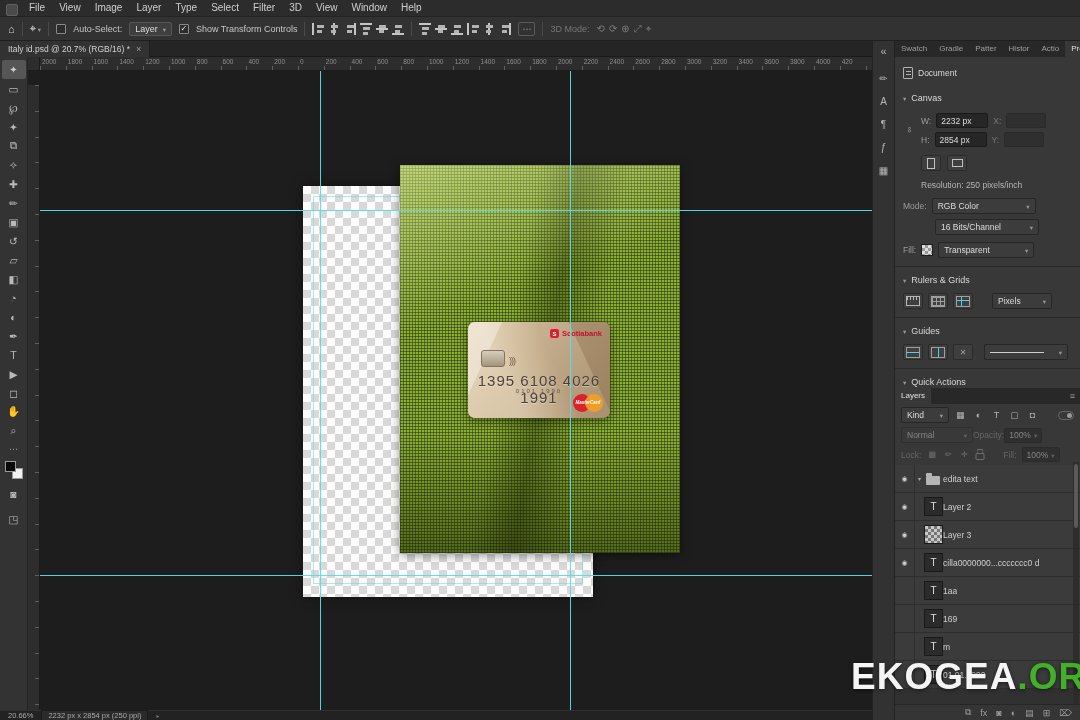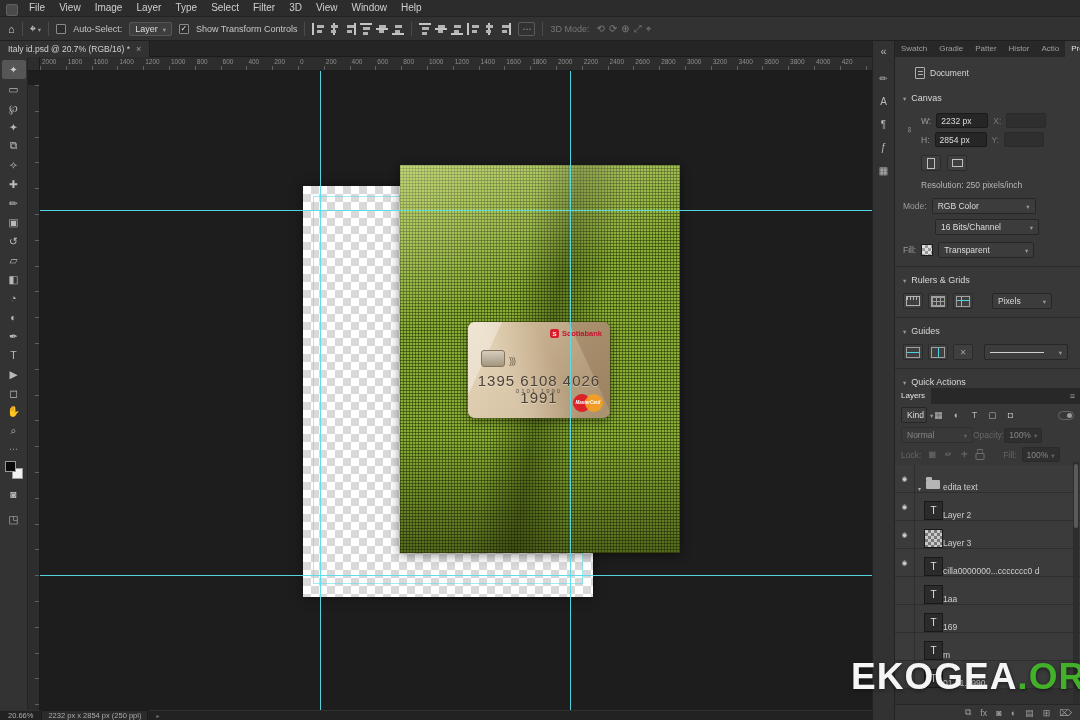--- a/index.html
+++ b/index.html
@@ -133,21 +133,21 @@
 
 
 .layersregion{position:absolute;top:347px;left:0;right:0;bottom:0;display:flex;flex-direction:column;background:#383838}
 .fico{width:15px;height:14px;display:flex;align-items:center;justify-content:center;font-size:9px;color:#b5b5b5;position:relative;flex:none}
 .fico.sm{width:12px;font-size:8px}
 .fico[data-name="lock-all-icon"]::before{content:"";position:absolute;left:50%;transform:translateX(-50%);bottom:2px;width:7px;height:5px;border:1px solid #b0b0b0;border-radius:1px}
 .fico[data-name="lock-all-icon"]::after{content:"";position:absolute;left:50%;transform:translateX(-50%);top:1px;width:5px;height:4px;border:1px solid #b0b0b0;border-bottom:none;border-radius:2px 2px 0 0}
 .ftoggle{width:16px;height:9px;border:1px solid #666;border-radius:5px;position:relative;flex:none}
 .ftoggle::before{content:"";position:absolute;right:1px;top:1px;width:5px;height:5px;border-radius:50%;background:#999}
 .lrows{flex:1;overflow:hidden;background:#313131;position:relative}
-.lrow{height:28px;display:flex;align-items:flex-end;padding-right:4px;border-bottom:1px solid #2e2e2e;background:#3b3b3b}
+.lrow{height:28px;display:flex;align-items:center;padding-right:4px;border-bottom:1px solid #2e2e2e;background:#3b3b3b}
 .eyebox{width:20px;align-self:stretch;border-right:1px solid #2e2e2e;display:flex;align-items:center;justify-content:center;font-size:7px;color:#cfcfcf;flex:none}
 .expander{width:9px;font-size:6px;color:#aaa;text-align:center;flex:none}
 .thumb{width:19px;height:19px;flex:none;display:flex;align-items:center;justify-content:center;font-size:10px;color:#e0e0e0;background:#2b2b2b;border:1px solid #191919;position:relative}
 .thumb[data-kind="pixel"]{background:linear-gradient(45deg,#777 25%,transparent 25%,transparent 75%,#777 75%),linear-gradient(45deg,#777 25%,transparent 25%,transparent 75%,#777 75%);background-size:6px 6px;background-position:0 0,3px 3px;background-color:#c9c9c9}
 .thumb[data-kind="group"]{background:none;border:none}
 .thumb[data-kind="group"]::before{content:"";position:absolute;left:2px;top:7px;width:14px;height:9px;background:#b5b5b5;border-radius:1px}
 .thumb[data-kind="group"]::after{content:"";position:absolute;left:2px;top:4px;width:6px;height:3px;background:#b5b5b5;border-radius:1px 1px 0 0}
 .lname{font-size:8.5px;color:#cfcfcf;white-space:nowrap;overflow:hidden}
 .lscroll{position:absolute;right:1px;top:74px;bottom:16px;width:6px;background:#2d2d2d}
 .lscroll i{display:block;width:4px;height:64px;background:#5a5a5a;margin:2px auto;border-radius:2px}
@@ -393,21 +393,21 @@
           <span class="ptab" data-name="panel-tab">Gradie</span>
           <span class="ptab" data-name="panel-tab">Patter</span>
           <span class="ptab" data-name="panel-tab">Histor</span>
           <span class="ptab" data-name="panel-tab">Actio</span>
         </span>
       <span class="ptab active" data-name="panel-tab-properties">Properties</span>
 
     </div>
 
     <div class="props" data-name="properties-panel">
-      <div class="prow" style="margin:10px 20px 0">
+      <div class="prow" style="margin:10px 8px 0">
         <span class="docic" data-name="document-icon"></span>
         <span class="plabel lt" data-name="properties-context-label">Document</span>
       </div>
       <div class="phead" style="margin-top:12px" data-name="section-canvas">
           <i class="car"></i>
           <span data-name="canvas-section-label">Canvas</span>
         </div>
       <div style="position:relative;margin:8px 0 0 26px" data-name="canvas-dimensions">
         <span class="chain" data-name="link-dimensions-icon"></span>
         <div class="prow">
@@ -493,21 +493,21 @@
           <span data-name="quick-actions-label">Quick Actions</span>
         </div>
     </div>
 
     <div class="layersregion" data-name="layers-panel">
       <div class="ptabbar" data-name="layers-tab-bar">
         <span class="ptab active" data-name="layers-tab">Layers</span>
         <span class="pmenu" data-name="layers-menu-icon"></span>
       </div>
       <div class="prow" style="padding:3px 6px 2px;gap:4px" data-name="layer-filter-row">
-        <span class="pselect" style="width:26px" data-name="layer-filter-select">
+        <span class="pselect" style="width:48px" data-name="layer-filter-select">
             <span>Kind</span>
             <i class="car"></i>
           </span>
         <span class="row" style="gap:3px" data-name="layer-filter-icons">
 
         <span class="fico" data-name="pixel-layer-filter-icon">▦</span>
             <span class="fico" data-name="adjustment-layer-filter-icon">◐</span>
             <span class="fico" data-name="type-layer-filter-icon">T</span>
             <span class="fico" data-name="shape-layer-filter-icon">▢</span>
             <span class="fico" data-name="smart-object-filter-icon">◘</span>

